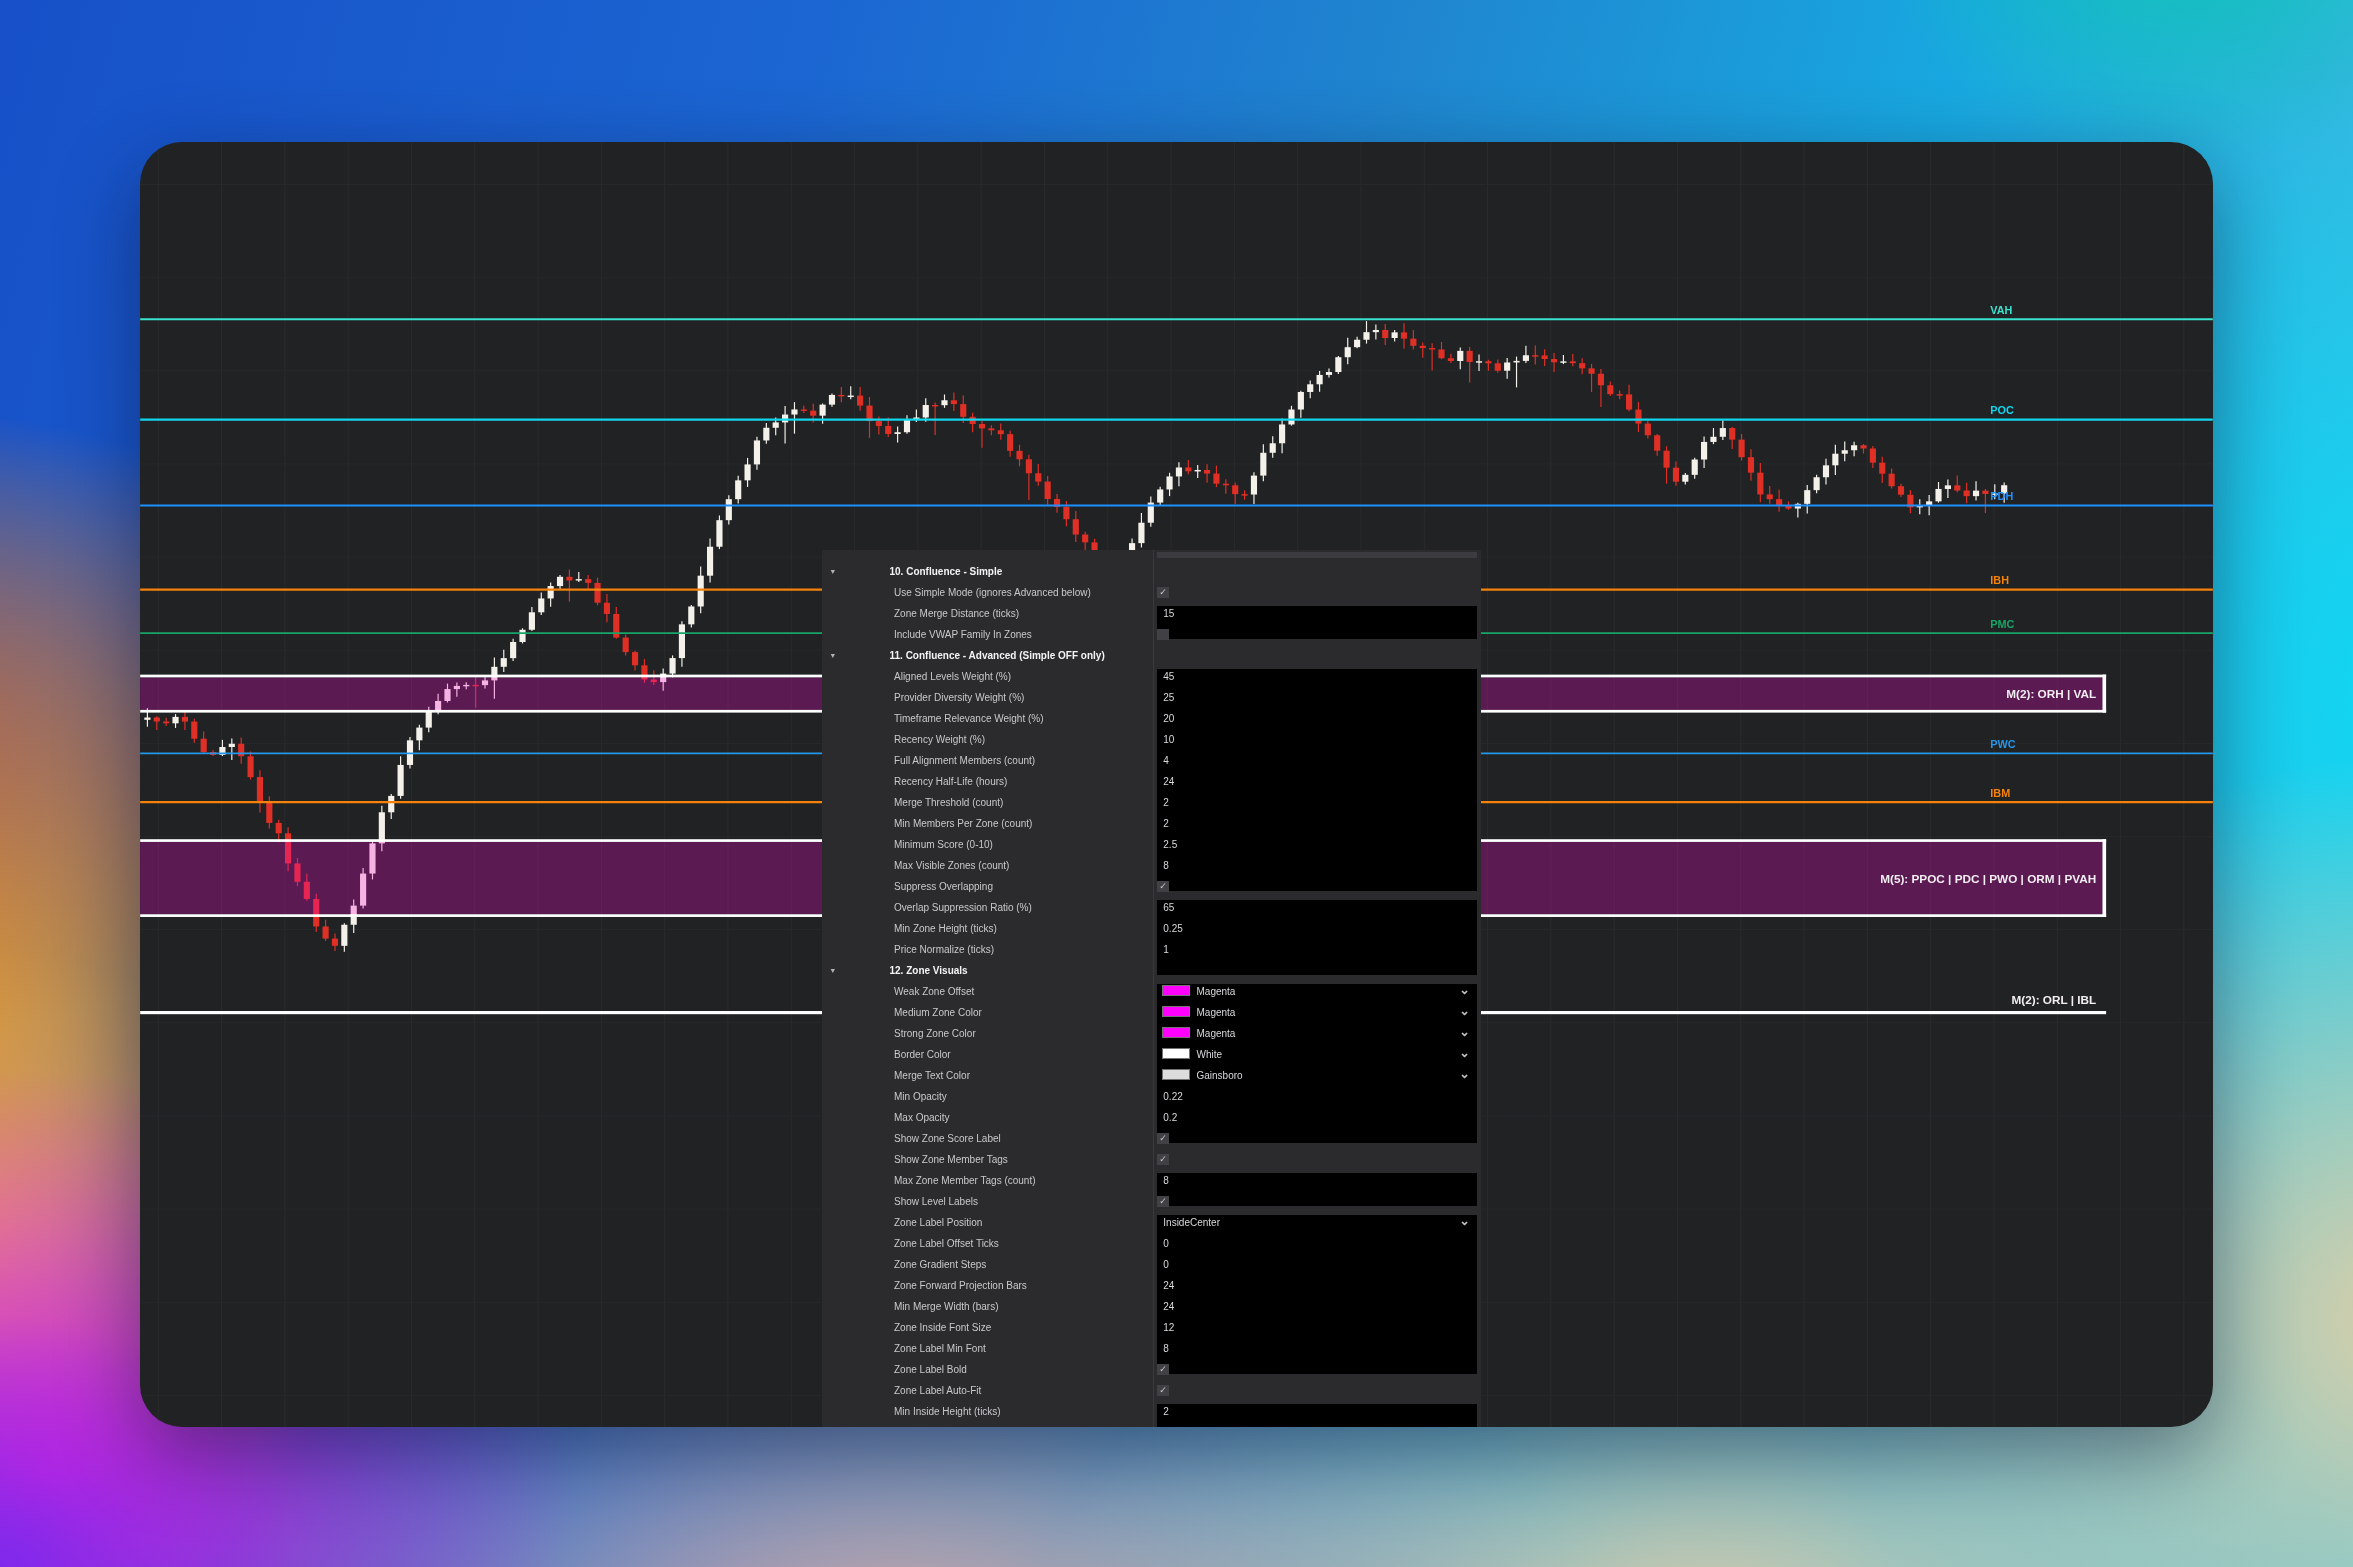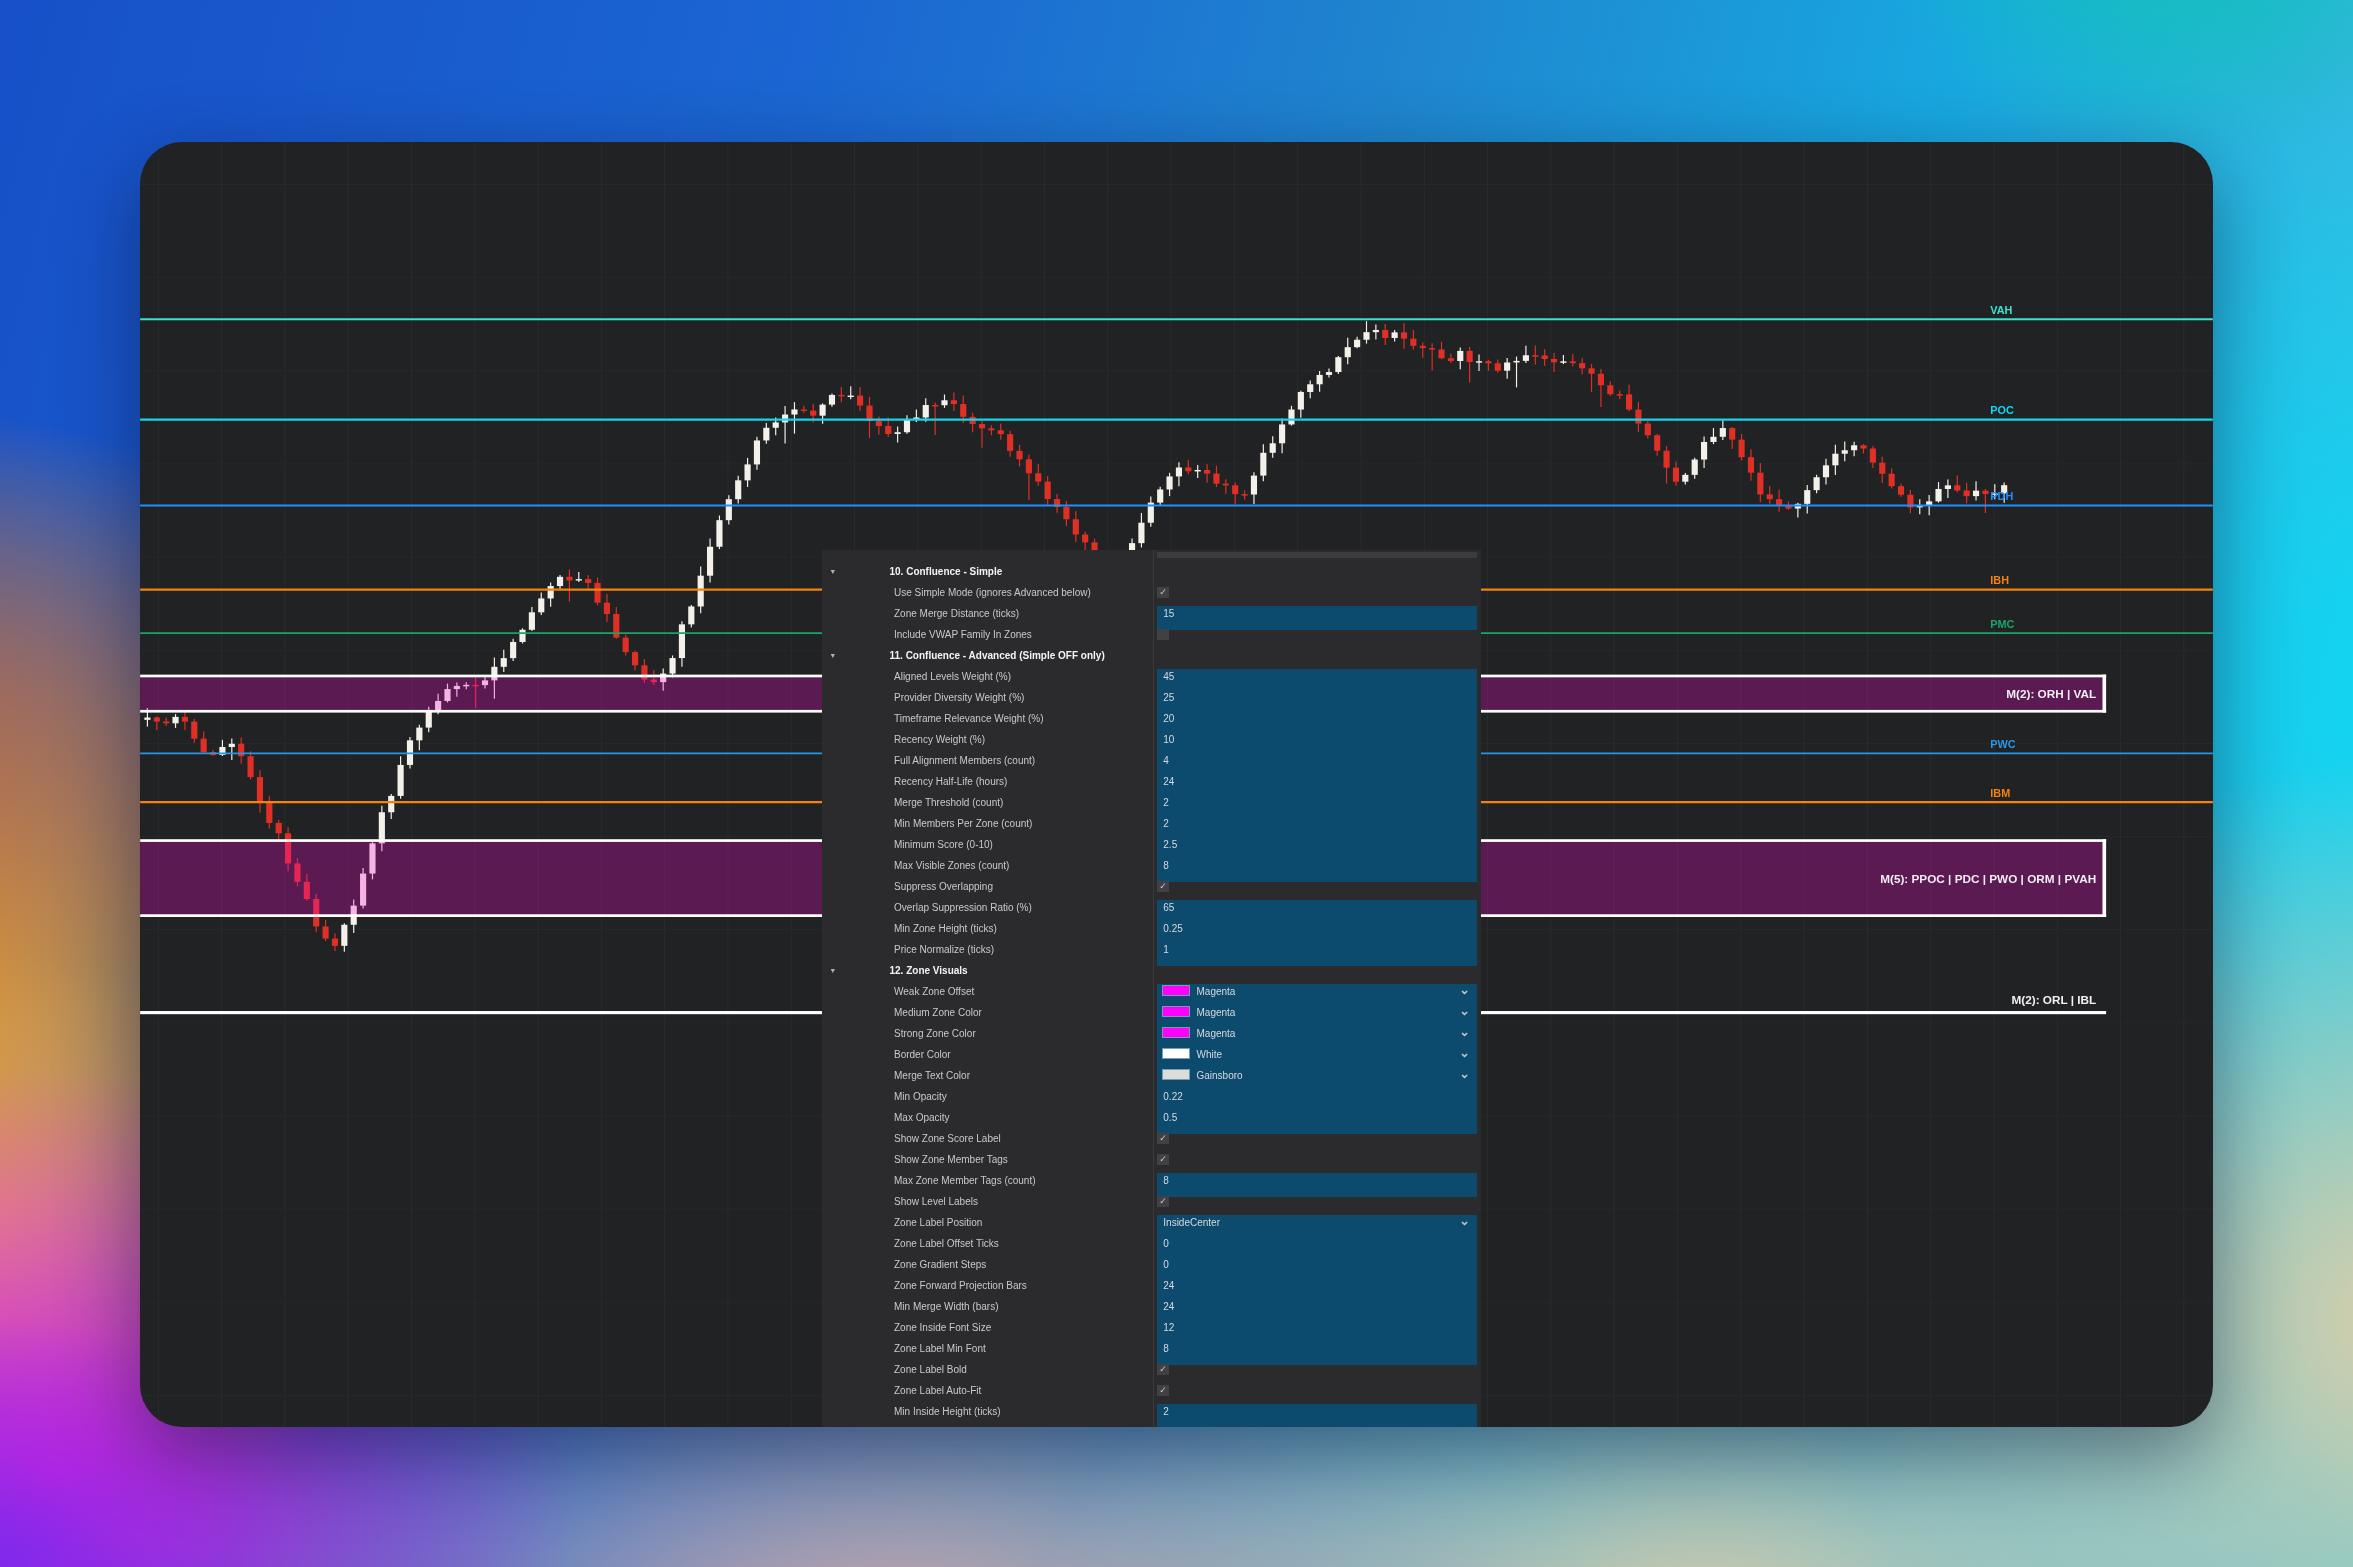--- a/index.html
+++ b/index.html
@@ -24,21 +24,21 @@
   
   .panel{position:absolute;left:682px;top:408px;width:659px;height:877px;
     background:#2b2b2e;overflow:hidden;font-size:10px;color:#c9c9cc;}
   .panel .vdiv{position:absolute;left:331px;top:0;width:0.9px;height:100%;background:#39393d;}
   .panel .partial{position:absolute;left:335px;top:1.8px;width:320px;height:6.3px;background:#3b3b40;}
   .rows{position:absolute;left:0;top:11px;width:100%;}
   .row{position:relative;height:21px;}
   .row .lbl{position:absolute;left:28px;top:0;line-height:21px;color:#c9c9cc;white-space:nowrap;margin-left:44px;}
   .row.header .lbl{left:23.5px;color:#f4f4f6;font-weight:bold;}
   .row .tri{position:absolute;left:7.2px;top:0;line-height:21px;font-size:7.2px;color:#b2b2b6;}
-  .valbox{position:absolute;left:335px;top:2.7px;width:320px;height:24px;background:#0c4a6e;
+  .valbox{position:absolute;left:335px;top:2.7px;width:320px;height:33px;background:#000000;
     line-height:15.4px;color:#d9d9dd;box-sizing:border-box;padding-left:6.3px;white-space:nowrap;}
   .chk{position:absolute;left:335px;top:4.5px;width:11.8px;height:11.8px;background:#404045;
     text-align:center;line-height:11.8px;font-size:9px;color:#c9c9cf;}
   .swatch{display:inline-block;width:26px;height:9px;margin:2.7px 7.2px 0 0;vertical-align:top;
     outline:0.9px solid rgba(255,255,255,.45);}
   .chev{position:absolute;right:7.2px;top:-0.9px;font-size:12.7px;font-weight:bold;color:#c2c2c6;}
 </style>
 </head>
 <body>
 
@@ -620,21 +620,21 @@
           <div class="row">
             <span class="lbl">Merge Text Color</span>
             <div class="valbox"><span class="swatch" style="background: rgb(220, 220, 220);"></span><span>Gainsboro</span><span class="chev">⌄</span></div>
           </div>
           <div class="row">
             <span class="lbl">Min Opacity</span>
             <div class="valbox">0.22</div>
           </div>
           <div class="row">
             <span class="lbl">Max Opacity</span>
-            <div class="valbox">0.5</div>
+            <div class="valbox">0.2</div>
           </div>
           <div class="row">
             <span class="lbl">Show Zone Score Label</span>
             <div class="chk">✓</div>
           </div>
           <div class="row">
             <span class="lbl">Show Zone Member Tags</span>
             <div class="chk">✓</div>
           </div>
           <div class="row">

